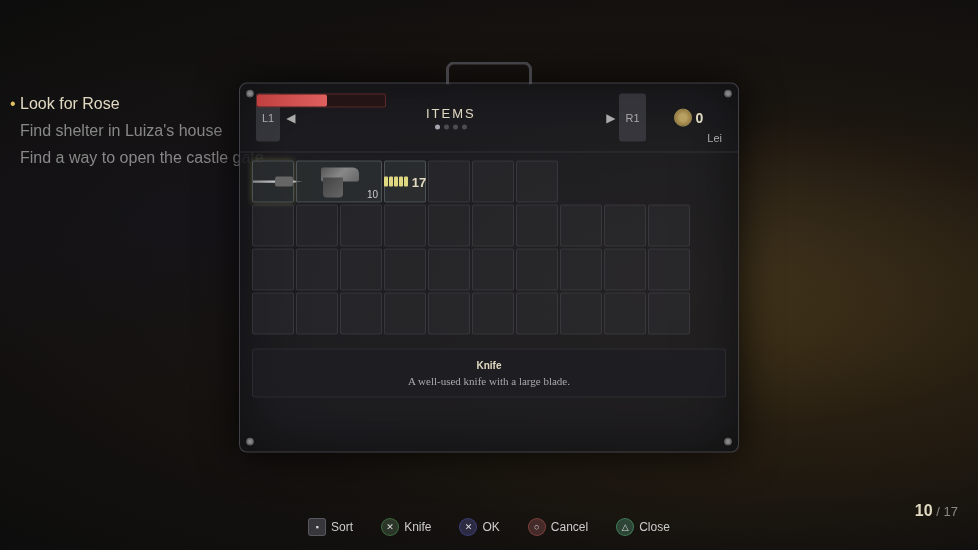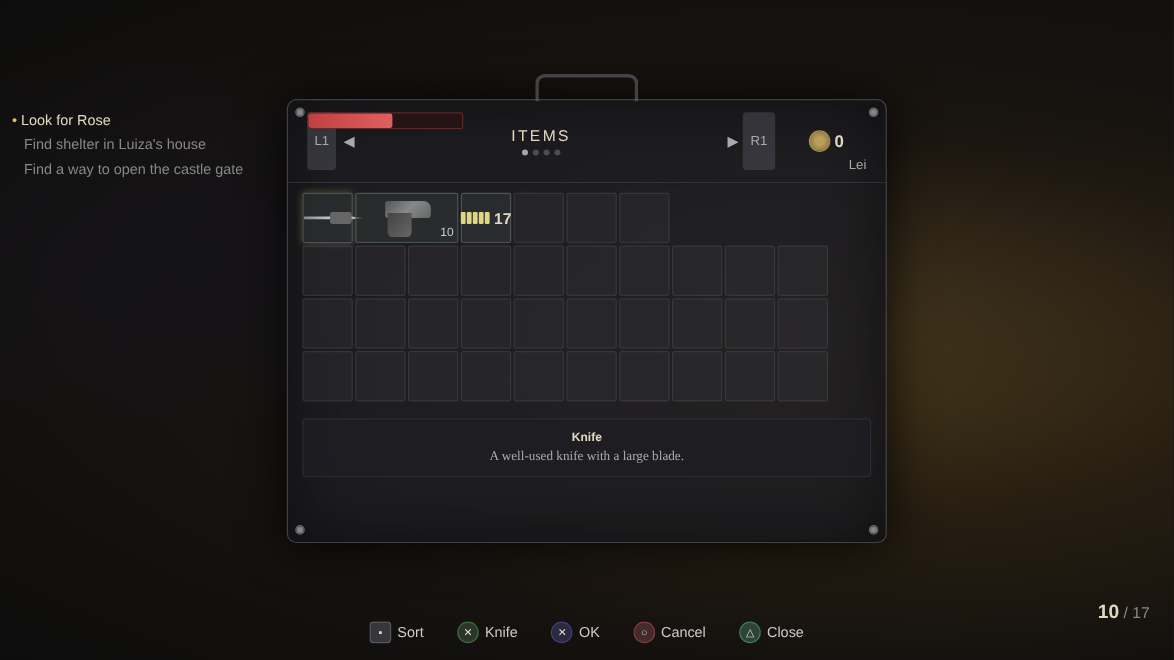--- a/index.html
+++ b/index.html
@@ -26,21 +26,21 @@
         radial-gradient(ellipse at 80% 60%, rgba(80,60,20,0.4) 0%, transparent 50%),
         radial-gradient(ellipse at 20% 40%, rgba(20,20,30,0.6) 0%, transparent 40%);
     }
 
     
     .objectives {
       position: absolute;
       left: 10px;
       top: 90px;
       color: #ccc;
-      font-size: 12px;
+      font-size: 16px;
       line-height: 1.7;
     }
     .objectives .active {
       color: #e0d8c0;
     }
     .objectives .active::before {
       content: '• ';
       color: #e0c060;
     }
     .objectives .inactive {

